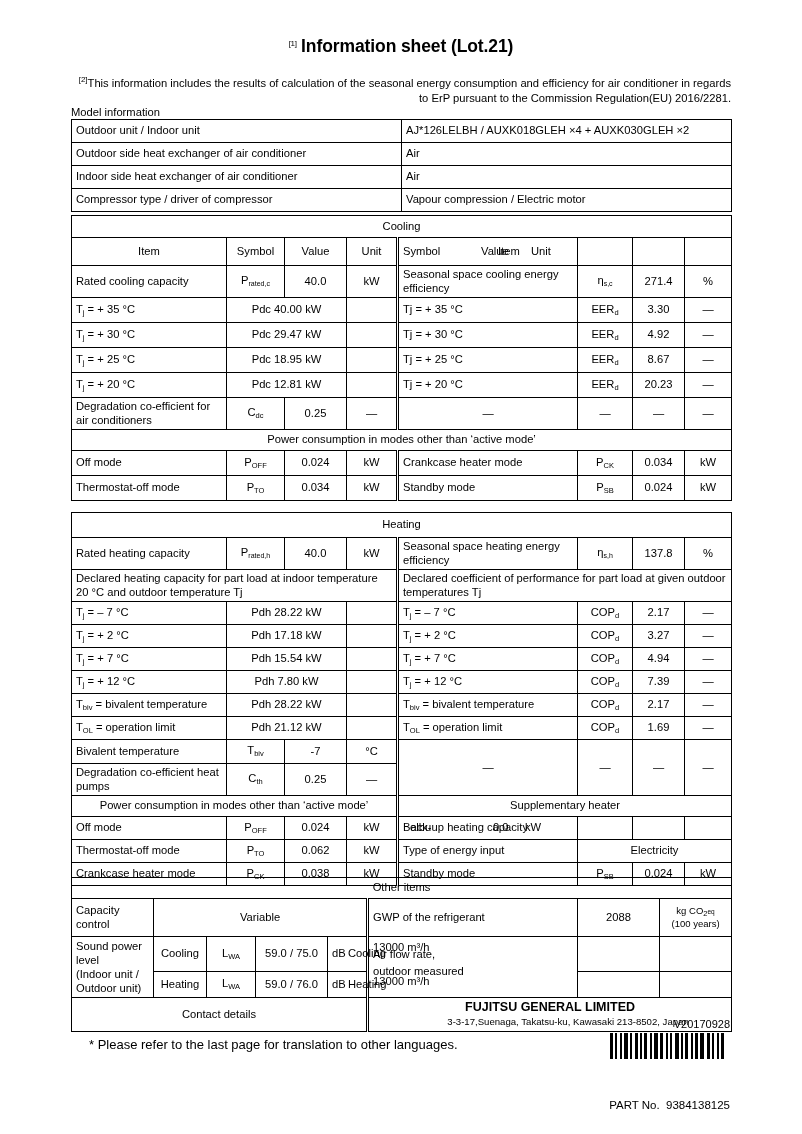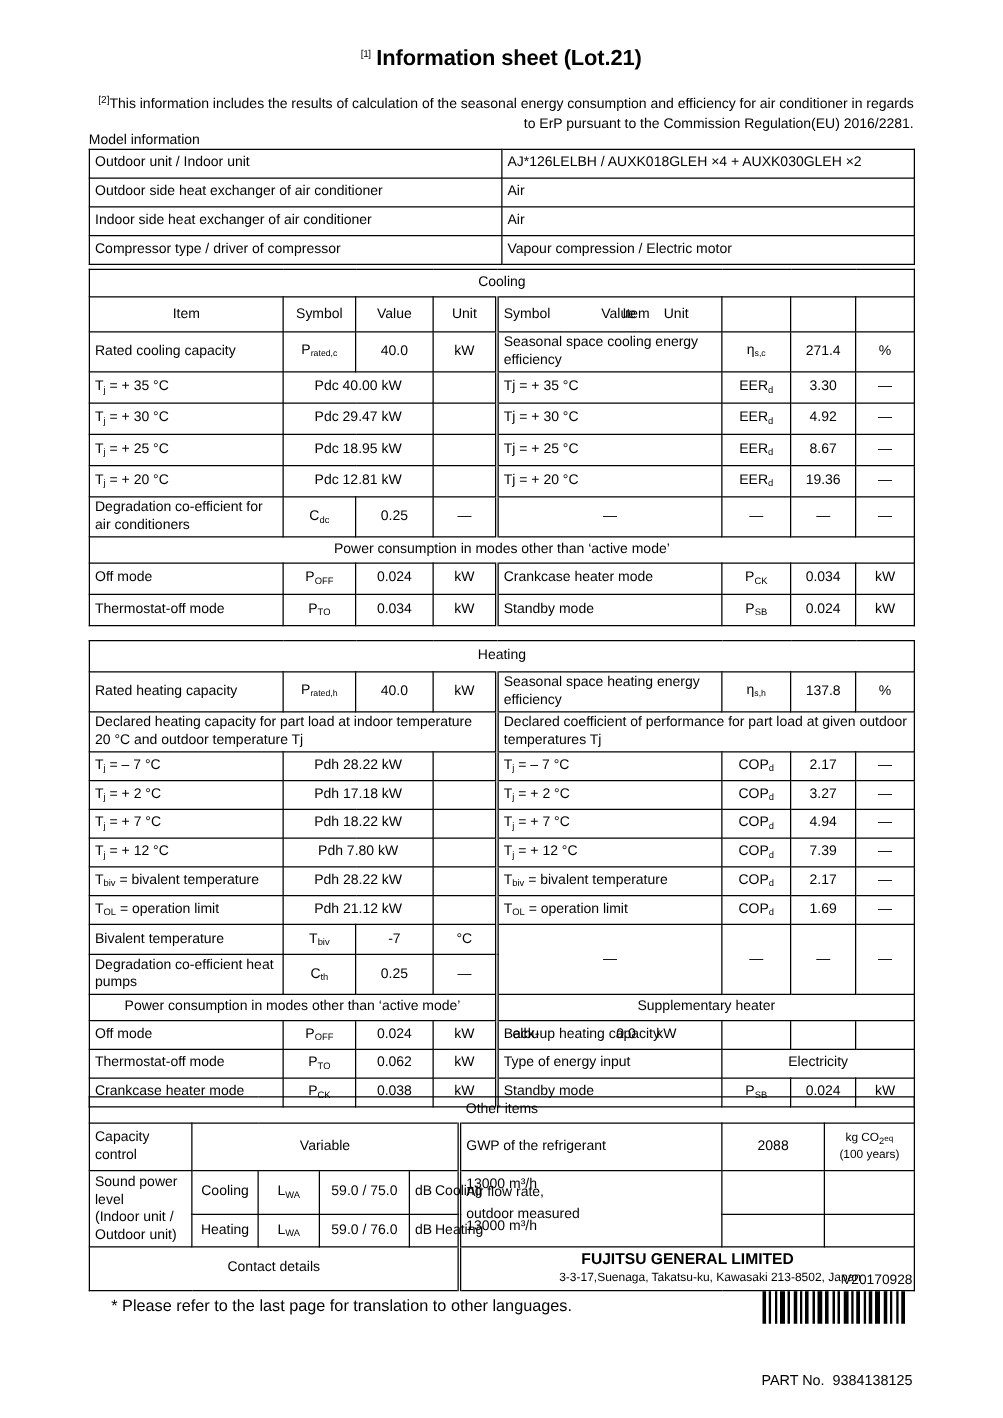--- a/index.html
+++ b/index.html
@@ -225,21 +225,21 @@
         <td class="ctr"><span>EER</span><sub>d</sub></td>
         <td class="ctr">8.67</td>
         <td class="ctr">—</td>
       </tr>
       <tr>
         <td style="height:25px"><span>T</span><sub>j</sub><span> = + 20 °C</span></td>
         <td colspan="2" class="span-val">Pdc 12.81 kW</td>
         <td></td>
         <td class="thickleft">Tj = + 20 °C</td>
         <td class="ctr"><span>EER</span><sub>d</sub></td>
-        <td class="ctr">19.36</td>
+        <td class="ctr">20.23</td>
         <td class="ctr">—</td>
       </tr>
 
       <tr>
         <td style="height:30px">Degradation co-efficient for air conditioners</td>
         <td class="ctr"><span>C</span><sub>dc</sub></td>
         <td class="ctr">0.25</td>
         <td class="ctr">—</td>
         <td class="ctr thickleft">—</td>
         <td class="ctr">—</td>
@@ -316,21 +316,21 @@
         <td style="height:23px"><span>T</span><sub>j</sub><span> = + 2 °C</span></td>
         <td colspan="2" class="span-val">Pdh 17.18 kW</td>
         <td></td>
         <td class="thickleft"><span>T</span><sub>j</sub><span> = + 2 °C</span></td>
         <td class="ctr"><span>COP</span><sub>d</sub></td>
         <td class="ctr">3.27</td>
         <td class="ctr">—</td>
       </tr>
       <tr>
         <td style="height:23px"><span>T</span><sub>j</sub><span> = + 7 °C</span></td>
-        <td colspan="2" class="span-val">Pdh 18.22 kW</td>
+        <td colspan="2" class="span-val">Pdh 15.54 kW</td>
         <td></td>
         <td class="thickleft"><span>T</span><sub>j</sub><span> = + 7 °C</span></td>
         <td class="ctr"><span>COP</span><sub>d</sub></td>
         <td class="ctr">4.94</td>
         <td class="ctr">—</td>
       </tr>
       <tr>
         <td style="height:23px"><span>T</span><sub>j</sub><span> = + 12 °C</span></td>
         <td colspan="2" class="span-val">Pdh 7.80 kW</td>
         <td></td>

